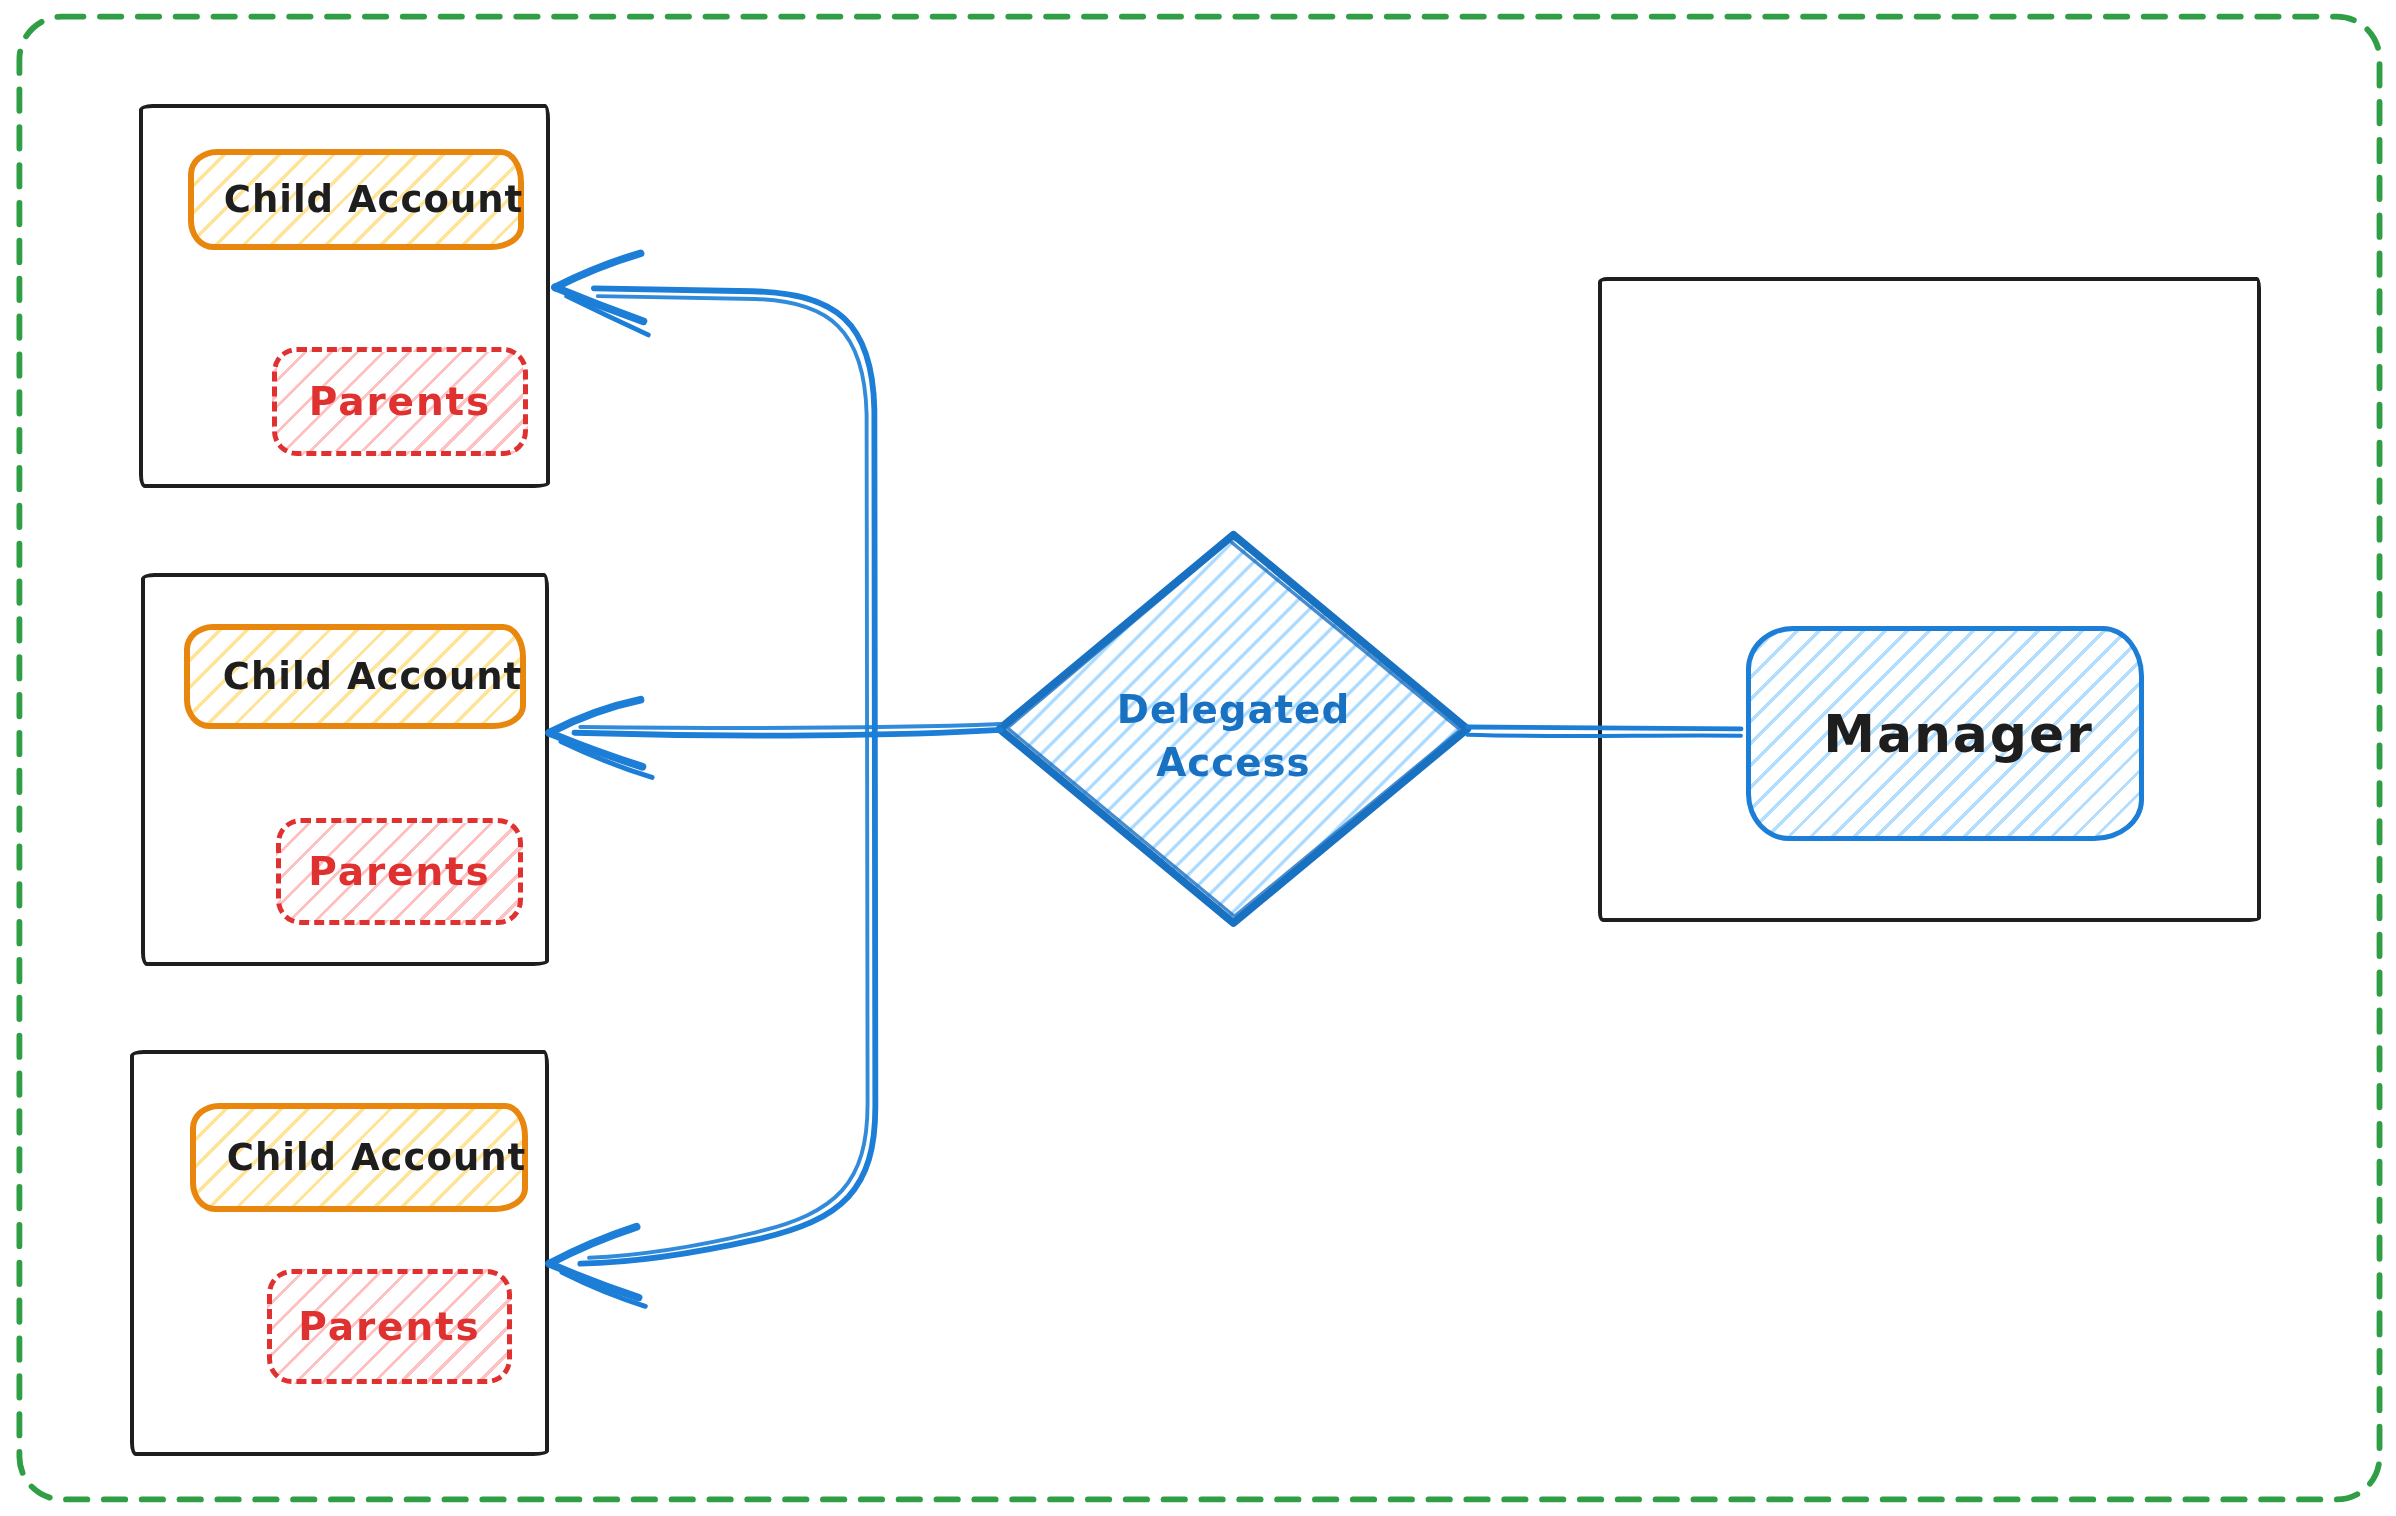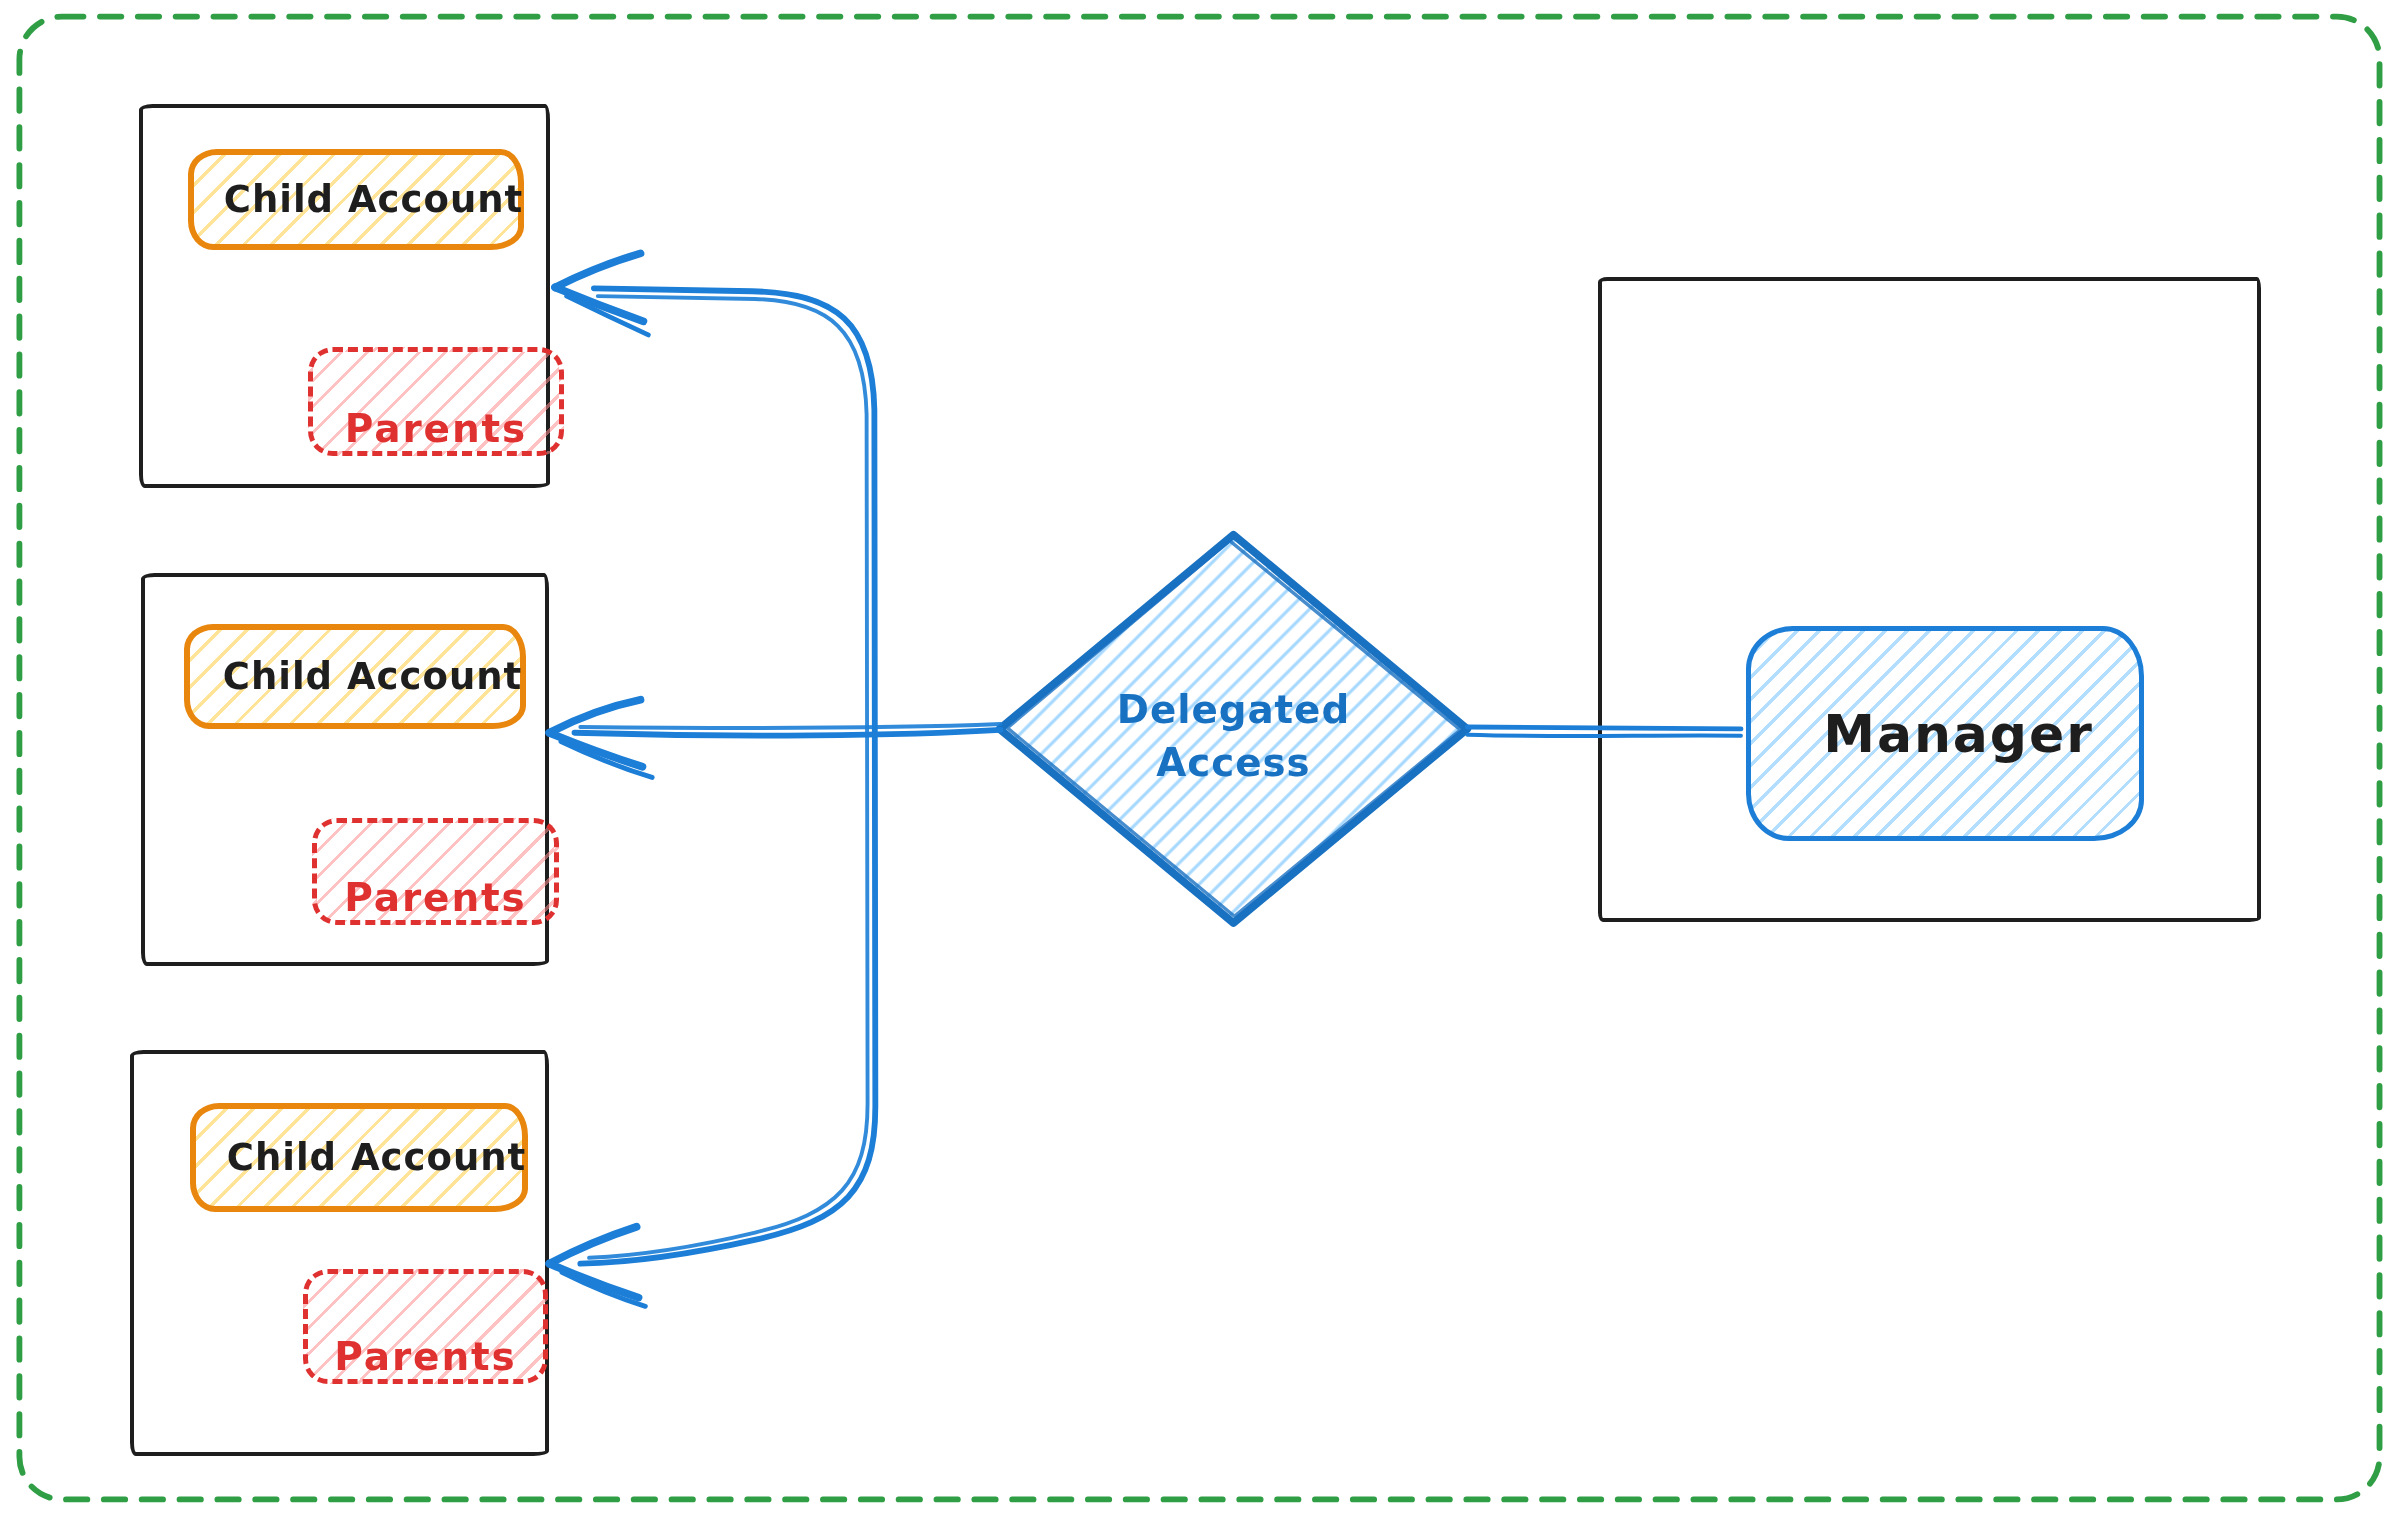--- a/index.html
+++ b/index.html
@@ -39,21 +39,21 @@
   .parent-title { font-size: 47px; }
 
   
   .parents-box {
     position: absolute;
     border: 5.8px dashed #e03131;
     border-radius: 25px;
     background: repeating-linear-gradient(135deg,
        rgba(255, 143, 143, 0.55) 0px, rgba(255, 143, 143, 0.55) 3.4px,
        rgba(255,255,255,0) 3.4px, rgba(255,255,255,0) 18.4px);
-    display: flex; align-items: flex-end; justify-content: center; margin-left: 36px;
+    display: flex; align-items: center; justify-content: center;
   }
   .parents-box .lbl {
     color: #e03131; font-weight: bold; font-size: 39px; letter-spacing: 1.9px; white-space: nowrap;
   }
 
   
   .manager-box {
     position: absolute;
     border: 5.8px solid #1c7ed6;
     border-radius: 47px 41px 50px 43px / 43px 50px 41px 47px;

